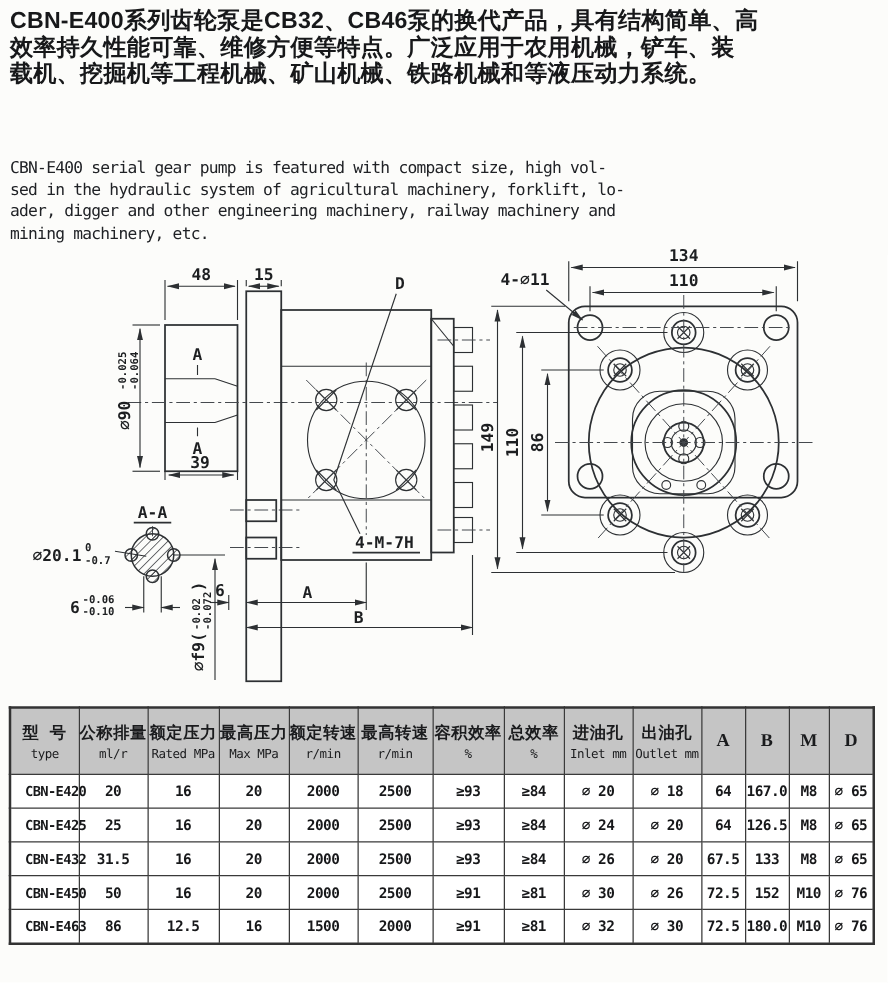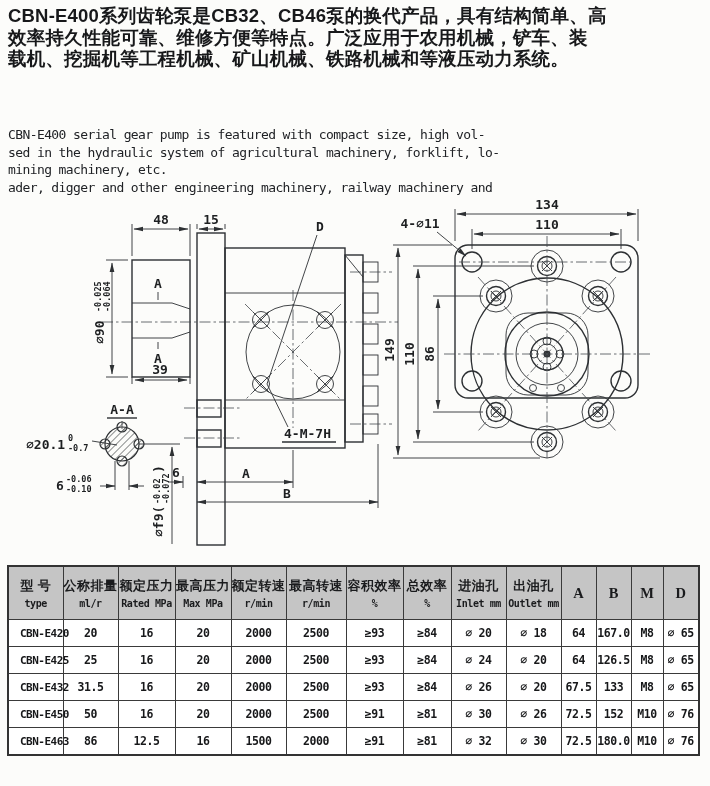--- a/index.html
+++ b/index.html
@@ -18,45 +18,45 @@
   svg .dimE{fill:none;stroke:#2d3033;stroke-width:0.9;marker-end:url(#arw);}
   svg .hat{fill:url(#hatch);stroke:#2d3033;stroke-width:1.2;}
   svg text.t{font-family:"DejaVu Sans Mono","Liberation Mono",monospace;font-weight:bold;
              font-size:13px;fill:#1d1f21;}
   svg text.sm{font-size:8.5px;}
   svg .mid{text-anchor:middle;}
   table.spec{position:absolute;left:7px;top:565px;width:691px;border-collapse:collapse;
              table-layout:fixed;background:#ffffff;border:2px solid #333;}
   .spec th{background:#c5c5c5;border:1.6px solid #3a3a3a;height:52px;padding:0;vertical-align:middle;}
   .spec th .cn{font-size:13px;font-weight:bold;letter-spacing:0.5px;text-align:center;
-               font-family:Liberation Serif, serif;color:#1a1b1d;}
+               font-family:Liberation Mono, monospace;color:#1a1b1d;}
   .spec th .cn.letter{font-family:"Liberation Serif","DejaVu Serif",serif;font-size:14.5px;letter-spacing:0;}
-  .spec th .en{font-size:10px;font-family:"DejaVu Sans Mono",monospace;font-weight:bold;
+  .spec th .en{font-size:10px;font-family:"DejaVu Sans Mono",monospace;font-weight:normal;
                letter-spacing:-0.4px;text-align:center;margin-top:3px;color:#1a1b1d;}
   .spec td{border:1.6px solid #3a3a3a;height:26px;text-align:center;padding:0;
            font-family:"DejaVu Sans Mono","Liberation Mono",monospace;font-weight:bold;
            font-size:11.5px;letter-spacing:-0.4px;color:#17181a;white-space:nowrap;}
   .spec td.model{font-size:11px;letter-spacing:-0.5px;padding-left:11px;}
 </style>
 </head>
 <body>
 
 <div class="page">
 
   <div class="intro-cn">
     <div class="cn-line">CBN-E400系列齿轮泵是CB32、CB46泵的换代产品，具有结构简单、高</div>
     <div class="cn-line">效率持久性能可靠、维修方便等特点。广泛应用于农用机械，铲车、装</div>
     <div class="cn-line">载机、挖掘机等工程机械、矿山机械、铁路机械和等液压动力系统。</div>
   </div>
 
   <div class="intro-en">
     <div class="en-line">CBN-E400 serial gear pump is featured with compact size, high vol-</div>
     <div class="en-line">sed in the hydraulic system of agricultural machinery, forklift, lo-</div>
+    <div class="en-line">ader, digger and other engineering machinery, railway machinery and</div>
     <div class="en-line">mining machinery, etc.</div>
-    <div class="en-line">ader, digger and other engineering machinery, railway machinery and</div>
   </div>
 
   <svg class="drawing" width="710" height="368" viewBox="0 0 710 368">
     <defs>
       <marker id="arw" markerWidth="10" markerHeight="6" refX="9.2" refY="3" orient="auto-start-reverse" markerUnits="userSpaceOnUse" viewBox="0 0 10 6">
         <path d="M0,0.6 L9.8,3 L0,5.4 Z" fill="#2d3033"></path>
       </marker>
       <pattern id="hatch" width="5" height="5" patternUnits="userSpaceOnUse" patternTransform="rotate(45)">
         <line x1="0" y1="0" x2="0" y2="5" stroke="#2d3033" stroke-width="1.1"></line>
       </pattern>

